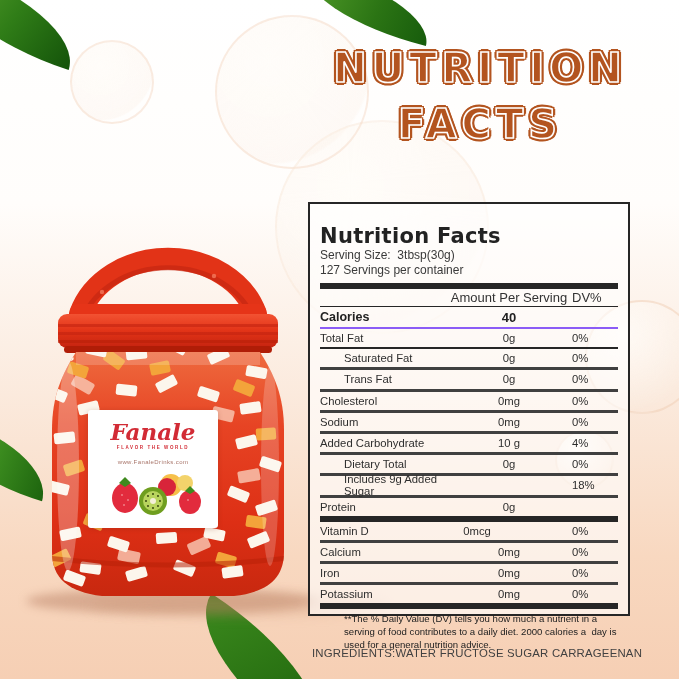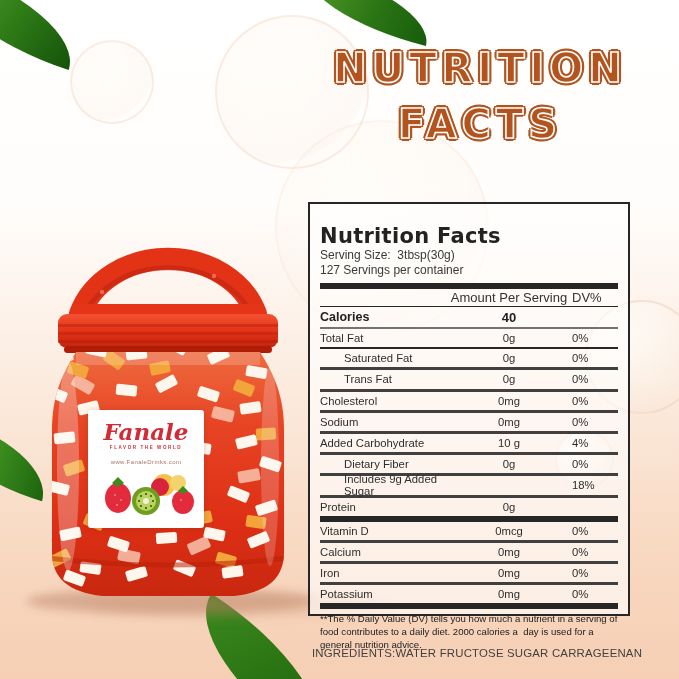--- a/index.html
+++ b/index.html
@@ -32,45 +32,45 @@
     font-size:40px;line-height:56px;letter-spacing:5px;
     -webkit-text-stroke:1.6px #ffffff;
     text-shadow:3px 0 #b3541f,-3px 0 #b3541f,0 3px #b3541f,0 -3px #b3541f,
       2.2px 2.2px #b3541f,-2.2px 2.2px #b3541f,2.2px -2.2px #b3541f,-2.2px -2.2px #b3541f;}
   
   .jar-wrap{position:absolute;left:18px;top:226px;width:280px;height:390px;}
   .jar-shadow{position:absolute;left:26px;top:588px;width:290px;height:26px;border-radius:50%;
     background:rgba(160,95,65,.35);filter:blur(5px);}
   .jar-shadow2{position:absolute;left:90px;top:594px;width:300px;height:22px;border-radius:50%;
     background:rgba(205,150,120,.28);filter:blur(6px);}
-  .jar-label{position:absolute;left:88px;top:410px;width:116px;height:118px;background:#ffffff;
+  .jar-label{position:absolute;left:88px;top:410px;width:130px;height:118px;background:#ffffff;
     border-radius:3px;box-shadow:0 1px 5px rgba(120,40,20,.25);text-align:center;box-sizing:border-box;padding-top:10px;}
   .brand{font-family:"DejaVu Serif",serif;font-style:italic;font-weight:bold;font-size:23px;color:#d22b35;line-height:24px;}
   .tagline{font-size:4.5px;letter-spacing:1.6px;color:#d22b35;margin-top:1px;font-weight:bold;}
   .website{font-size:6px;color:#a8756a;margin-top:9px;letter-spacing:.4px;}
   .fruits{margin-top:4px;}
   
   .panel{position:absolute;left:308px;top:202px;width:322px;height:414px;border:2px solid #262626;
     background:rgba(255,255,255,.62);box-sizing:border-box;padding:20px 10px 0 10px;color:#222;}
   .nf-title{font-family:"DejaVu Sans",sans-serif;font-weight:bold;font-size:21px;line-height:24px;letter-spacing:.3px;}
   .nf-sub{font-size:12px;line-height:15px;color:#3a3a3a;white-space:pre-wrap;}
   .bar{height:6px;background:#262626;margin-top:5px;}
   .bar.mid{margin-top:0;}
   .hdr-row{display:flex;align-items:center;height:17px;font-size:13px;color:#333;border-bottom:1.5px solid #262626;}
   .col-label{flex:1;}
   .col-amt{width:126px;text-align:center;white-space:nowrap;}
   .col-dv{width:46px;text-align:left;}
   .cal-row{display:flex;align-items:center;height:20px;font-weight:bold;}
   .cal-row .col-label{font-size:12.5px;}
   .cal-row .col-amt{font-size:13px;}
   .nf-row{display:flex;align-items:center;height:18.2px;font-size:11.3px;border-top:3px solid #404040;color:#2e2e2e;}
-  .nf-row.first{border-top:2px solid #737373;}
+  .nf-row.first{border-top:2px solid #8b5cf6;}
   .nf-row .indent{padding-left:24px;}
-  .nf-row.nt{border-top:none;}
-  .footnote{font-size:9.6px;line-height:12.6px;color:#222;margin-top:4px;white-space:pre-wrap;}
+  .nf-row.nt{border-top:none;gap:32px;}
+  .footnote{font-size:9.6px;line-height:12.6px;color:#222;margin-top:4px;white-space:pre-wrap;margin-left:24px;}
   
   .ingredients{position:absolute;left:312px;top:617px;width:340px;color:#414141;
     font-size:11.4px;line-height:14.4px;letter-spacing:.2px;white-space:pre-wrap;}
 </style>
 </head>
 <body>
 
 <div class="bubble b5"></div>
 <div class="bubble b1"></div>
 <div class="bubble b2"></div>
@@ -270,21 +270,21 @@
     <span class="col-label">Sodium</span>
     <span class="col-amt">0mg</span>
     <span class="col-dv">0%</span>
   </div>
   <div class="nf-row">
     <span class="col-label">Added Carbohydrate</span>
     <span class="col-amt">10 g</span>
     <span class="col-dv">4%</span>
   </div>
   <div class="nf-row">
-    <span class="col-label indent">Dietary Fiber</span>
+    <span class="col-label indent">Dietary Total</span>
     <span class="col-amt">0g</span>
     <span class="col-dv">0%</span>
   </div>
   <div class="nf-row">
     <span class="col-label indent">Includes 9g Added Sugar</span>
     <span class="col-amt"></span>
     <span class="col-dv">18%</span>
   </div>
   <div class="nf-row">
     <span class="col-label">Protein</span>

